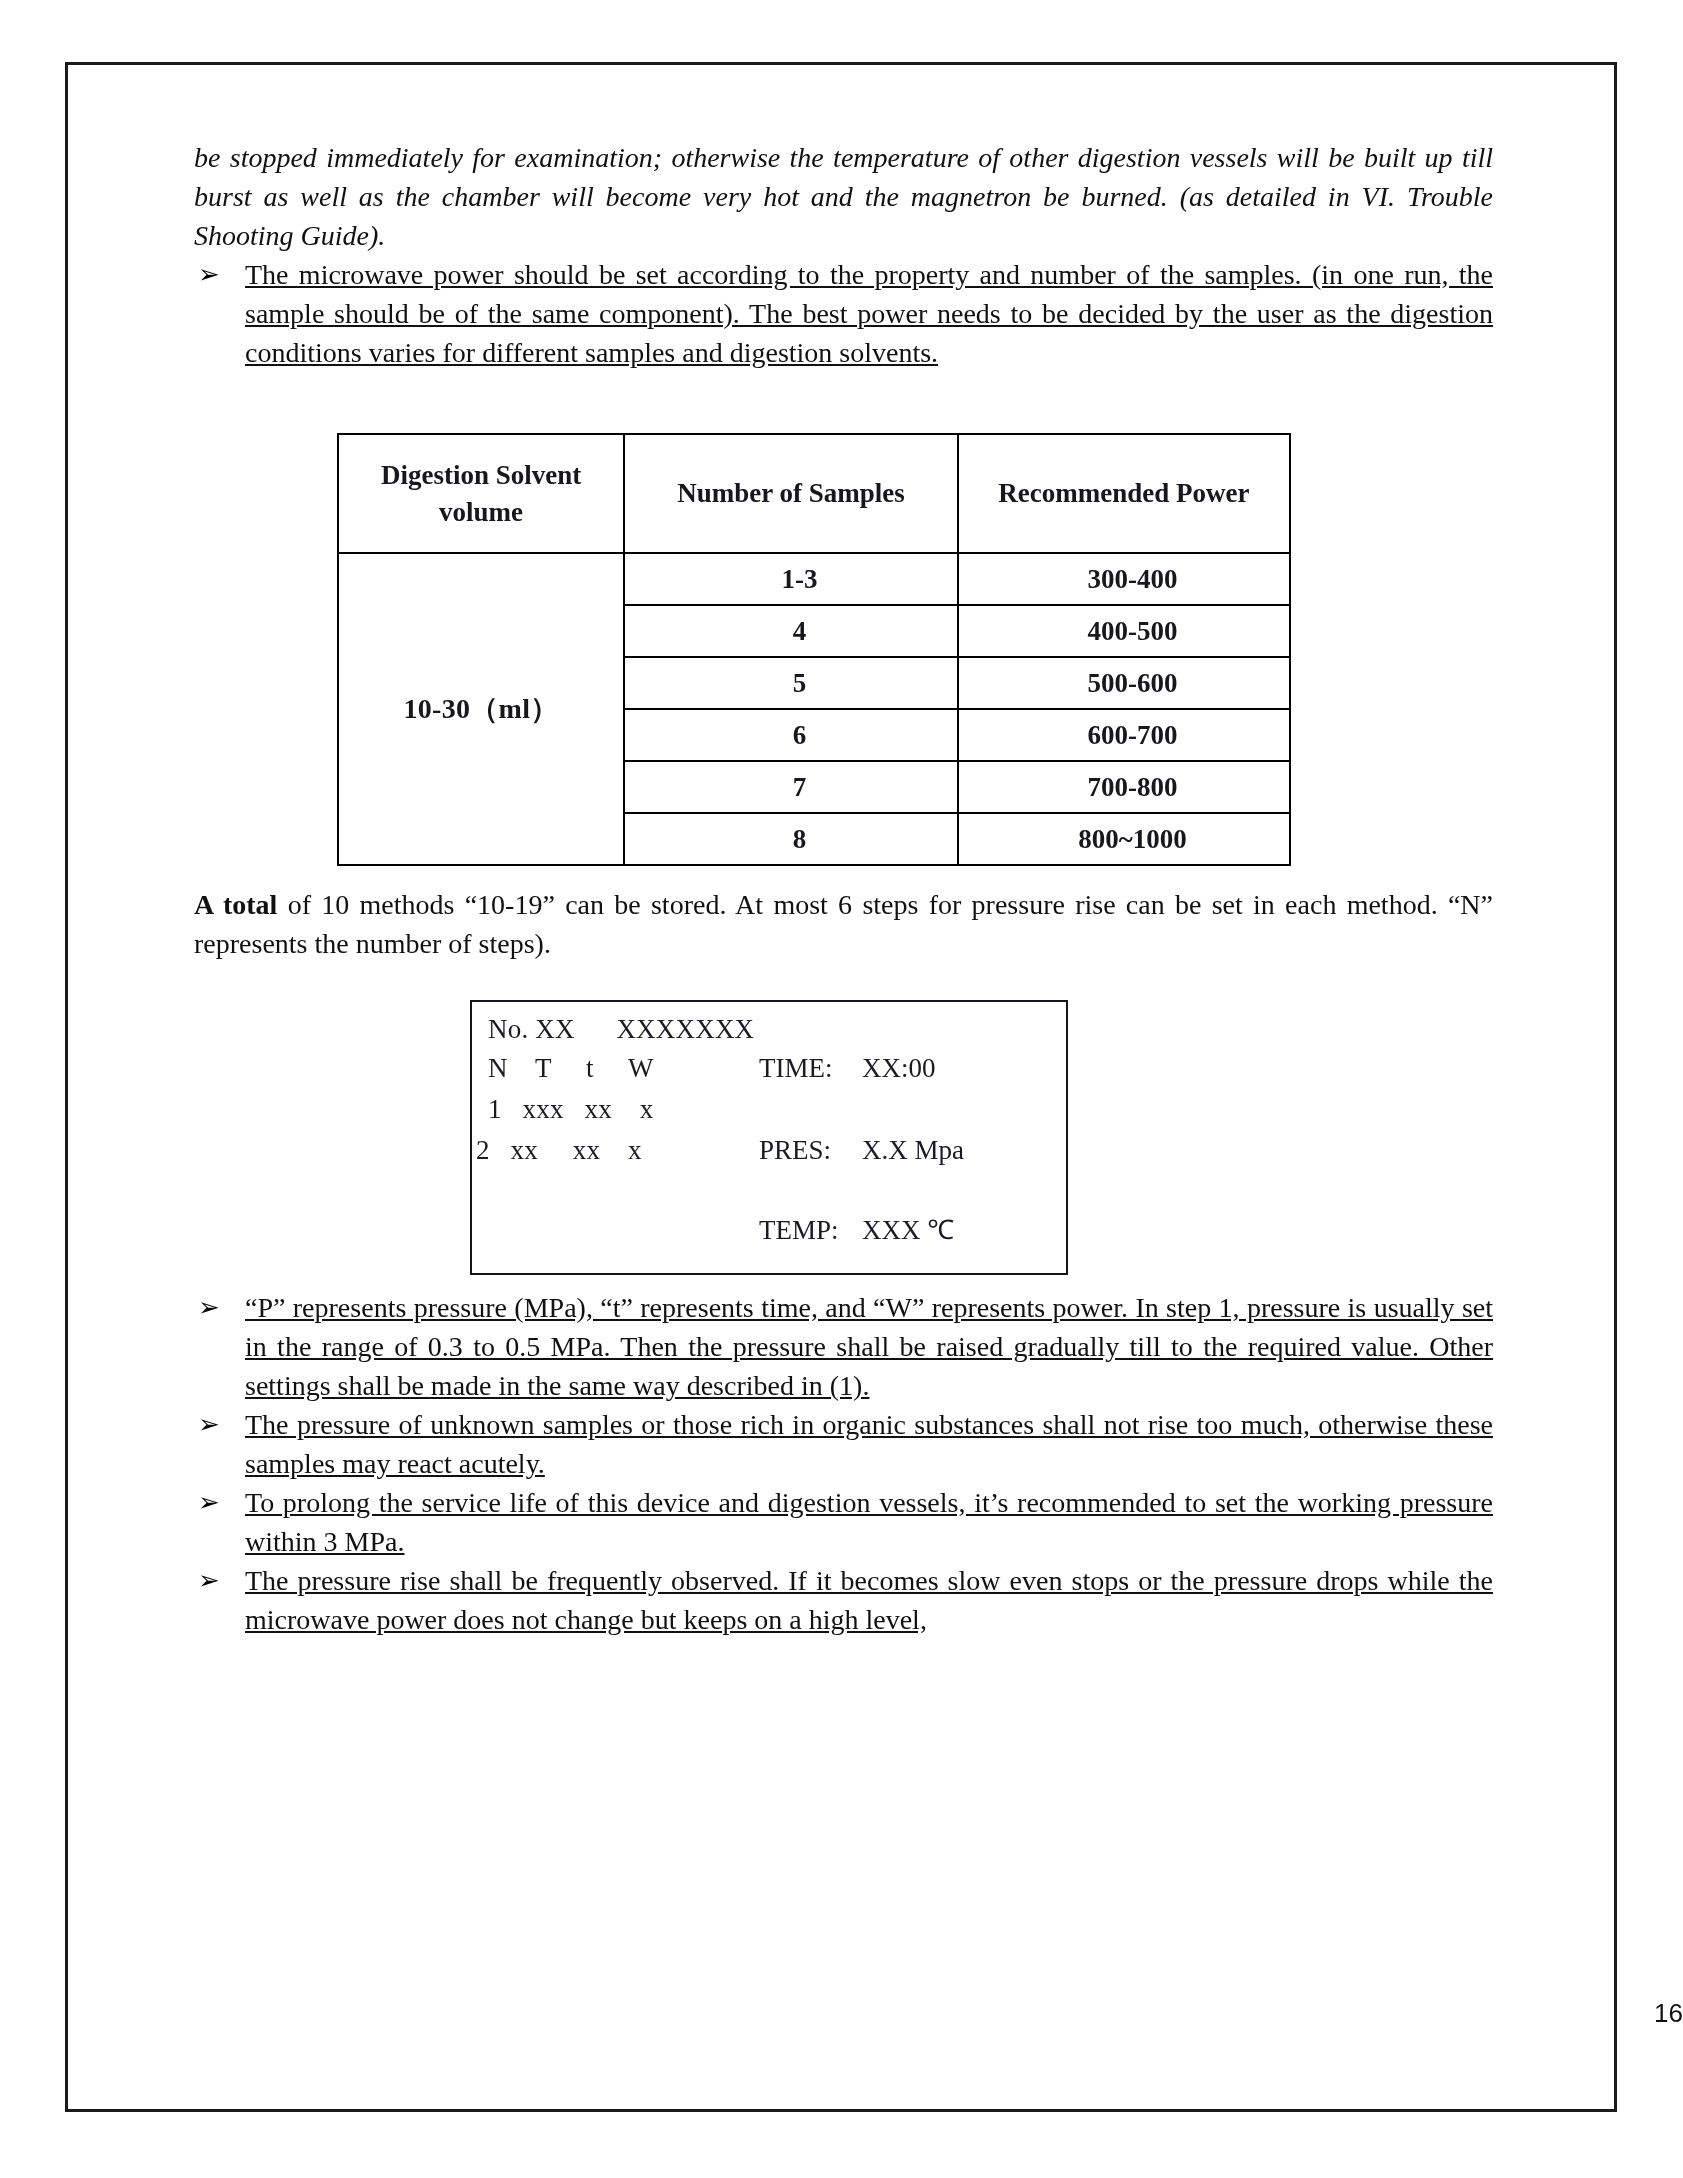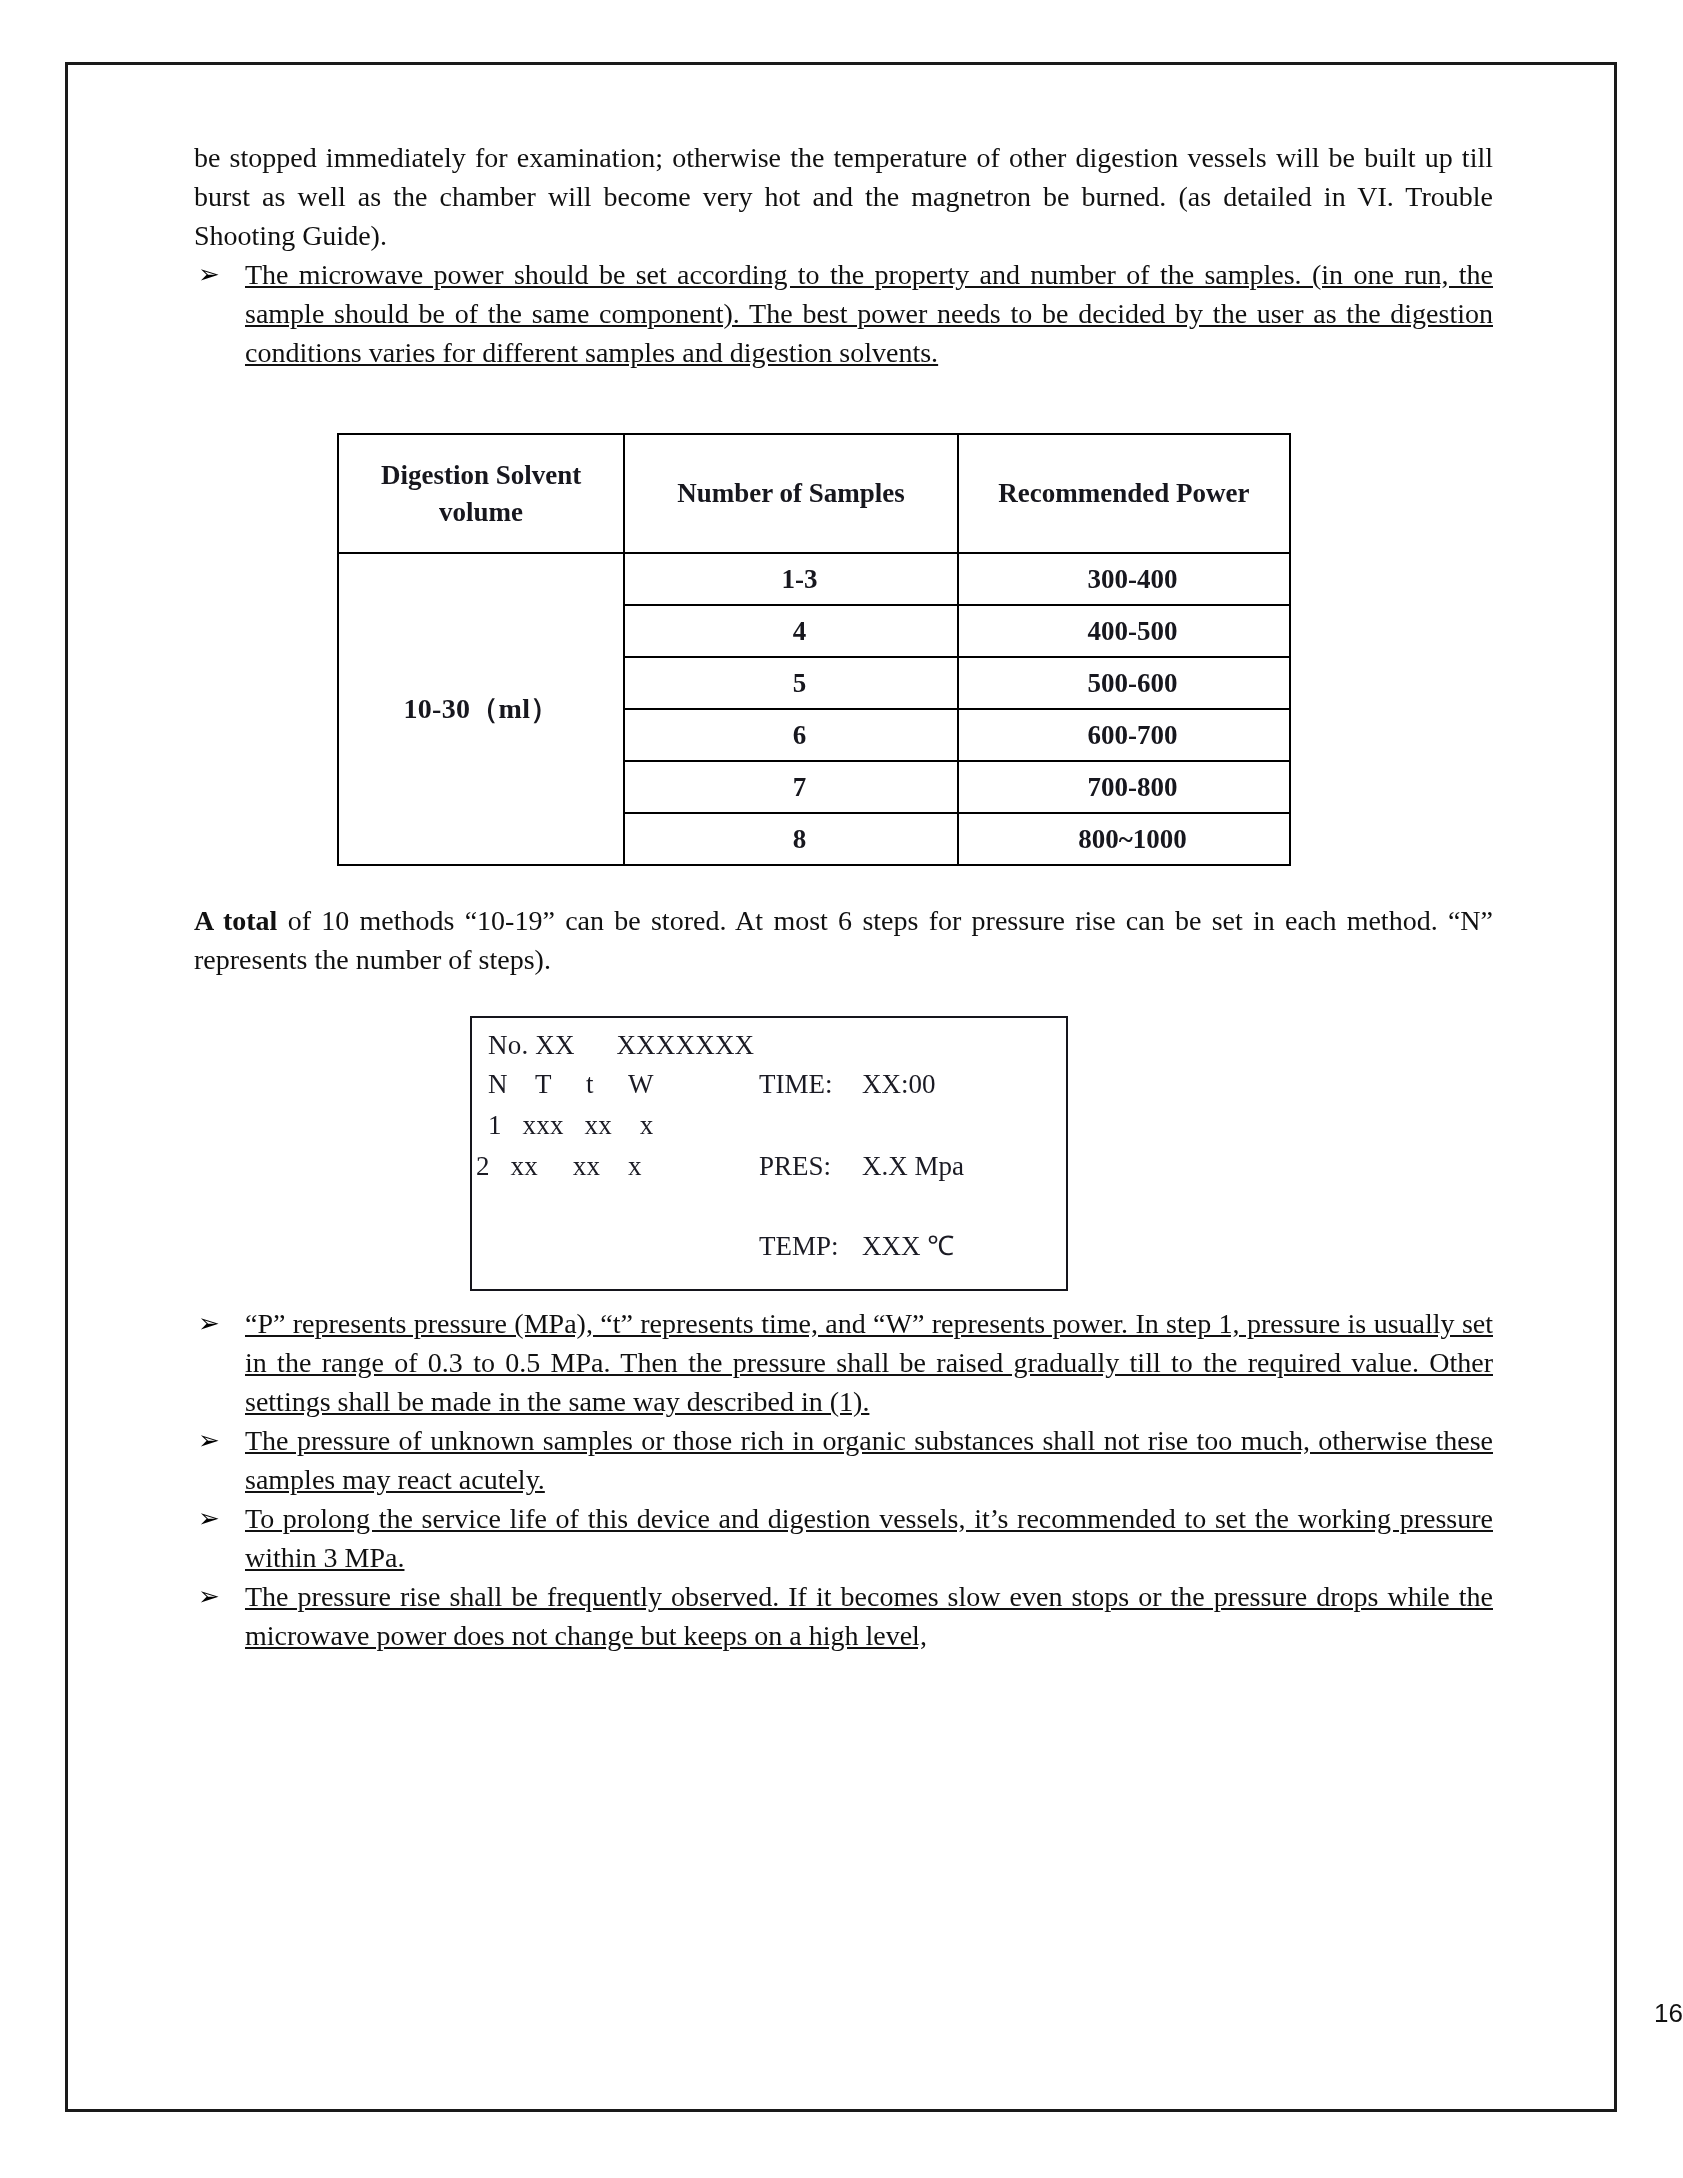--- a/index.html
+++ b/index.html
@@ -38,20 +38,21 @@
   .para {
     font-size: 28px;
     line-height: 1.39;
     text-align: justify;
     text-justify: inter-word;
     margin: 0;
     color: #111;
   }
   .para.cont {
     padding-left: 0;
+    font-style: italic;
   }
 
   .bullet-list {
     list-style: none;
     margin: 0;
     padding: 0;
   }
   .bullet-item {
     position: relative;
     padding-left: 51px;
@@ -118,21 +119,21 @@
   
   .sec-head {
     margin-top: 65px;
     font-size: 29px;
     font-weight: bold;
     text-decoration: underline;
     text-underline-offset: 4px;
     color: #000;
   }
   .lead-para {
-    margin-top: 36px;
+    margin-top: 20px;
   }
   .lead-para b { font-weight: bold; }
 
   
   #panel-wrap {
     margin-top: 36px;
     display: flex;
     justify-content: flex-start;
   }
   #panel {

